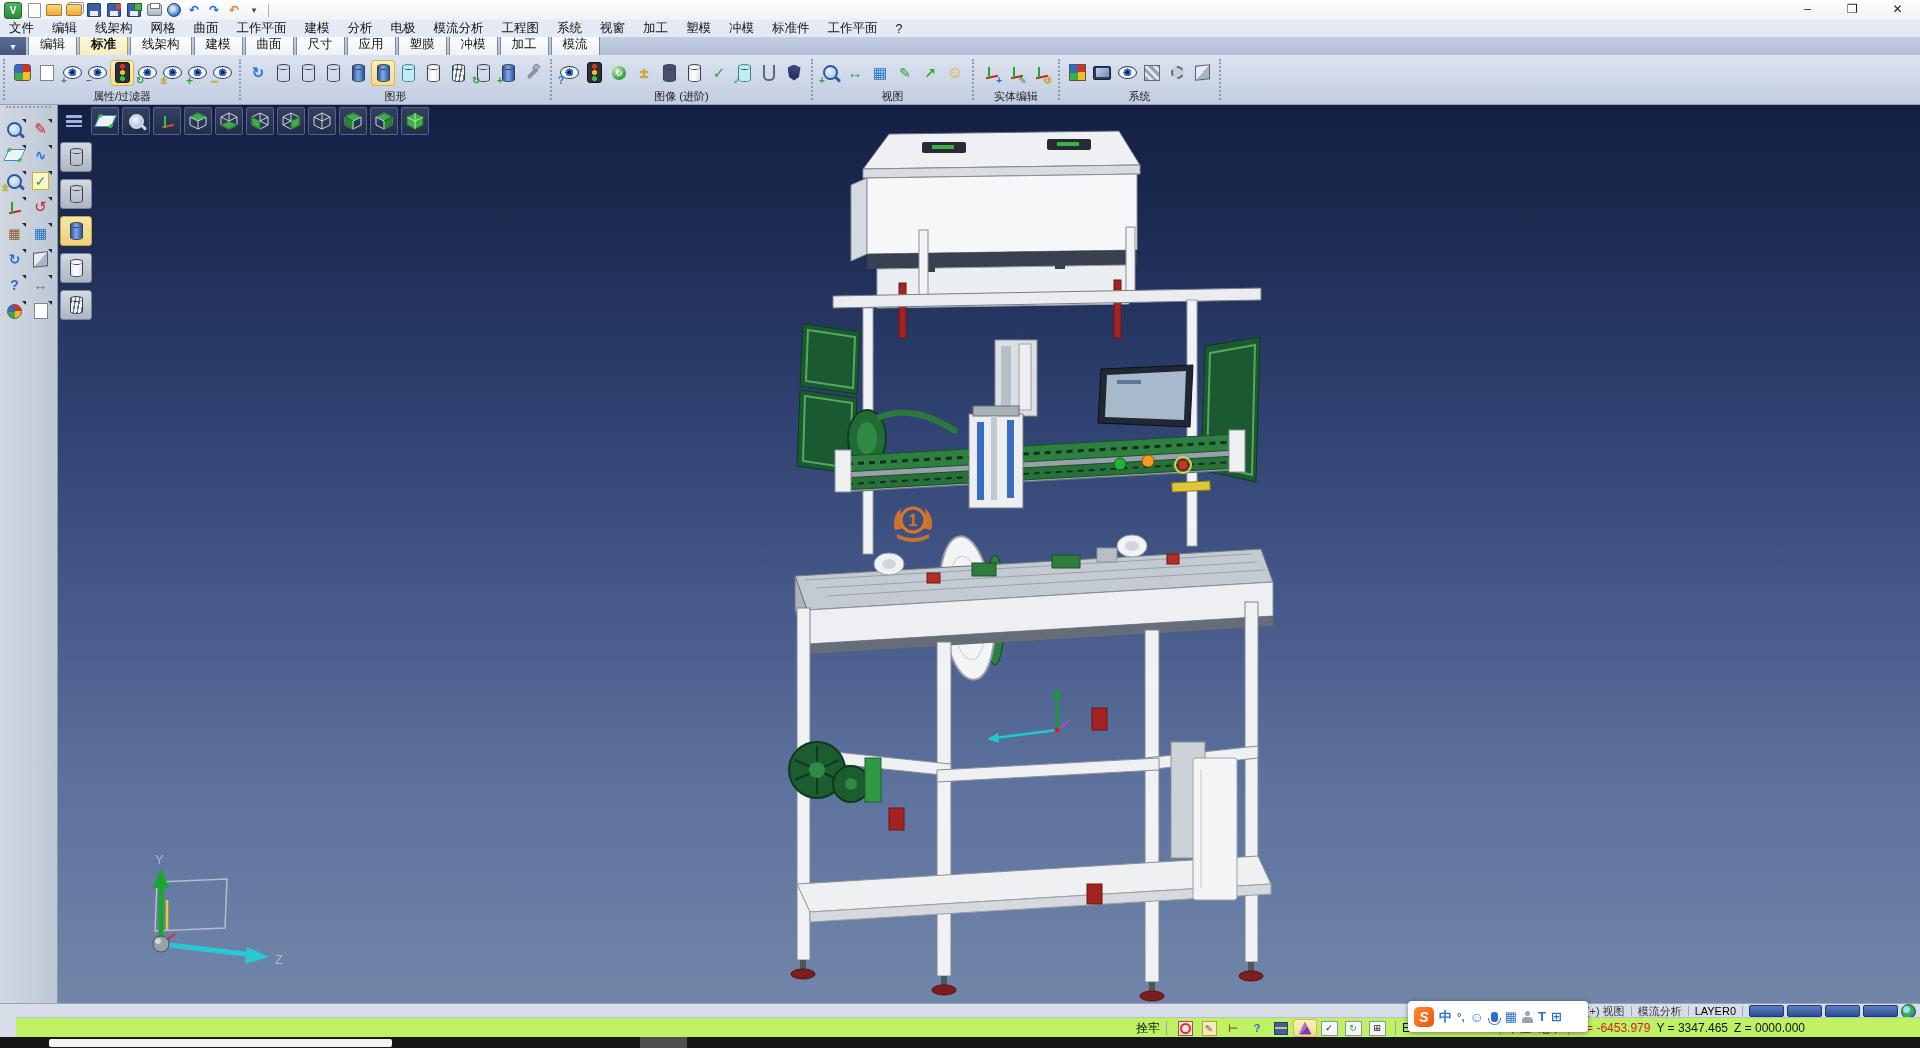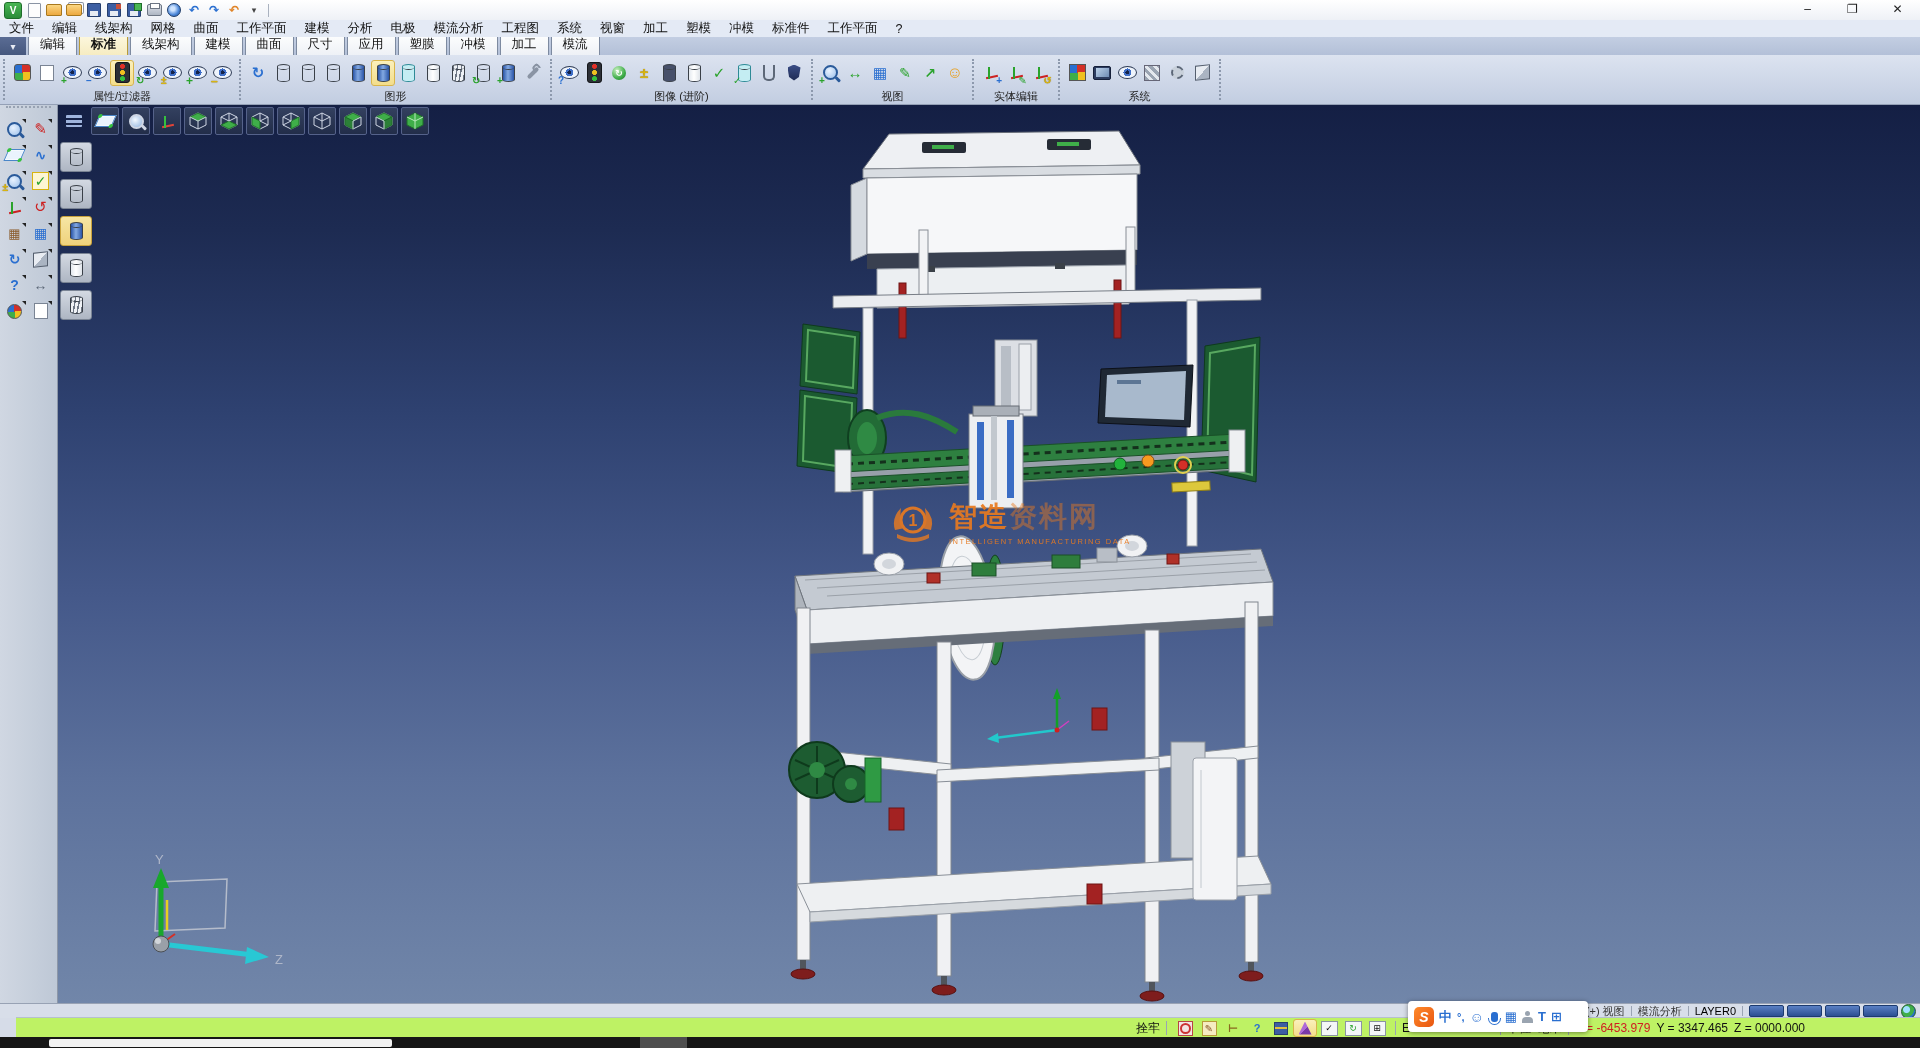--- a/index.html
+++ b/index.html
@@ -753,26 +753,20 @@
   </svg>
 
   <div class="watermark">
     <svg width="52" height="52" viewBox="0 0 52 52">
       <path d="M8,34 Q4,22 14,12 Q12,24 18,32 Z" fill="#e87a20" opacity="0.9"></path>
       <path d="M44,34 Q48,22 38,12 Q40,24 34,32 Z" fill="#e87a20" opacity="0.9"></path>
       <circle cx="26" cy="24" r="12" fill="none" stroke="#e87a20" stroke-width="3"></circle>
       <text x="26" y="30" text-anchor="middle" font-size="16" font-weight="bold" fill="#e87a20">1</text>
       <path d="M10,38 Q26,46 42,38 L42,42 Q26,50 10,42 Z" fill="#e87a20" opacity="0.85"></path>
     </svg>
-    <div>
-      <div>
-        <span class="wm-text1">智造</span><span class="wm-text2">资料网</span>
-      </div>
-      <div class="wm-sub">INTELLIGENT MANUFACTURING DATA</div>
-    </div>
   </div>
 
   <svg class="abs" style="left:38px;top:748px;" width="200" height="120" viewBox="0 0 200 120">
     <polygon points="62,30 132,27 130,76 60,79" fill="none" stroke="#c8ccd4" stroke-width="1.5" opacity="0.8"></polygon>
     <line x1="72" y1="48" x2="72" y2="78" stroke="#e8d020" stroke-width="2.5"></line>
     <line x1="66" y1="92" x2="66" y2="32" stroke="#18a82c" stroke-width="5"></line>
     <polygon points="66,16 58,36 74,36" fill="#18a82c"></polygon>
     <text x="60" y="12" class="triad-label">Y</text>
     <line x1="66" y1="92" x2="158" y2="103" stroke="#28c8d4" stroke-width="5"></line>
     <polygon points="174,105 152,95 150,112" fill="#28c8d4"></polygon>

